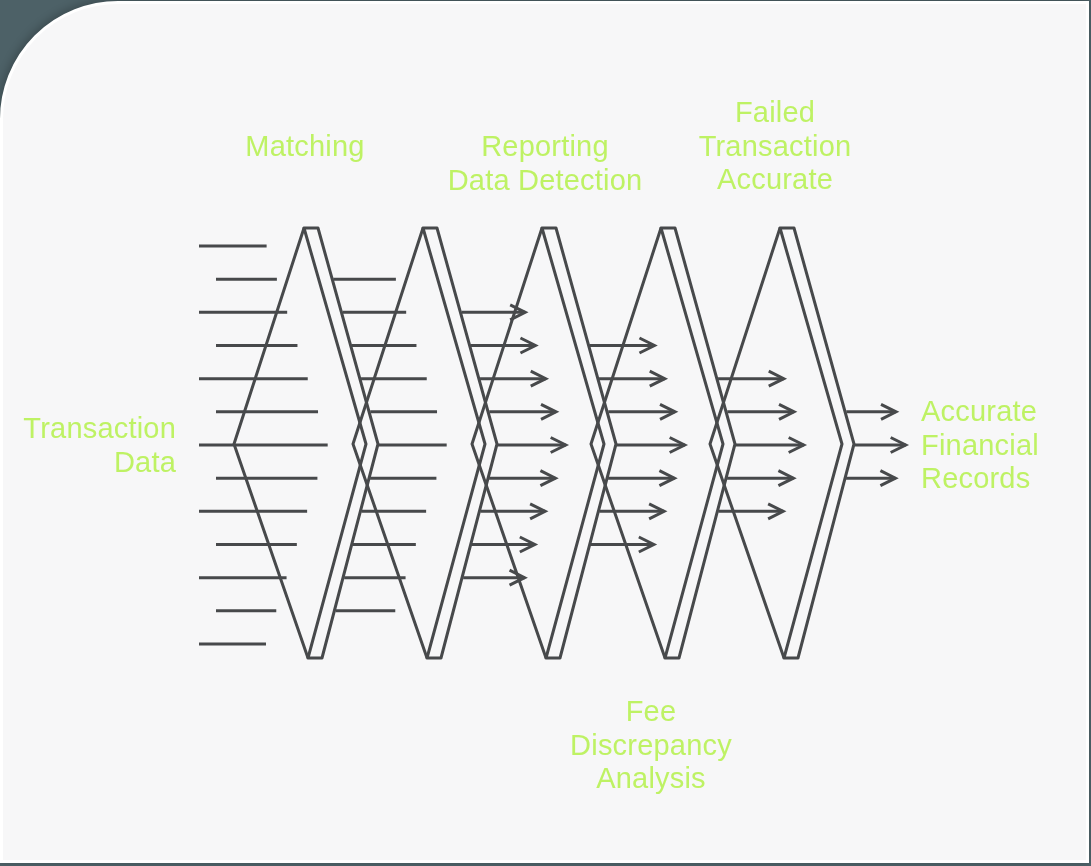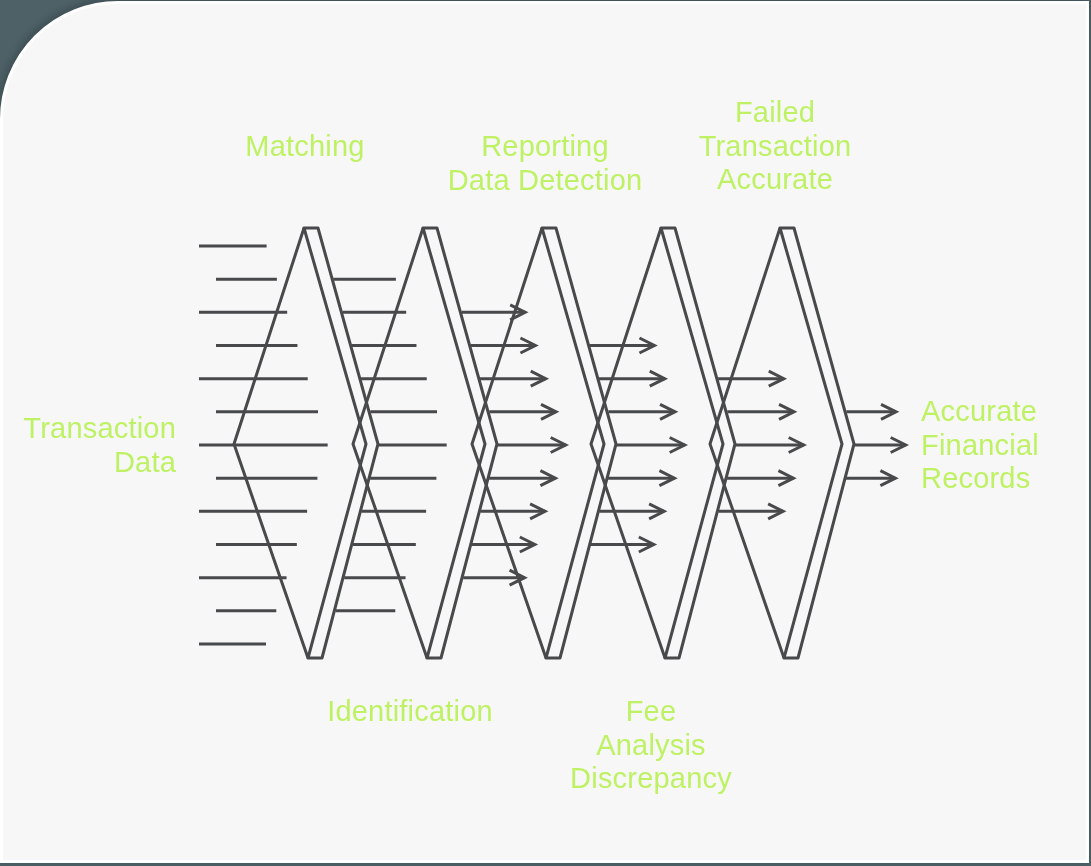--- a/index.html
+++ b/index.html
@@ -148,32 +148,31 @@
   <div class="lbl right" style="left:-124px;top:412px">
     <div>Transaction</div>
     <div>Data</div>
   </div>
 
   <div class="lbl center" style="left:135px;top:130px">
     <div>Matching</div>
   </div>
 
   <div class="lbl center" style="left:240px;top:695px">
-    <div>Identification</div>
   </div>
 
   <div class="lbl center" style="left:375px;top:130px">
     <div>Reporting</div>
     <div>Data Detection</div>
   </div>
 
   <div class="lbl center" style="left:481px;top:695px">
     <div>Fee</div>
+    <div>Discrepancy</div>
     <div>Analysis</div>
-    <div>Discrepancy</div>
   </div>
 
   <div class="lbl center" style="left:605px;top:96px">
     <div>Failed</div>
     <div>Transaction</div>
     <div>Accurate</div>
   </div>
 
   <div class="lbl left" style="left:921px;top:395px">
     <div>Accurate</div>

